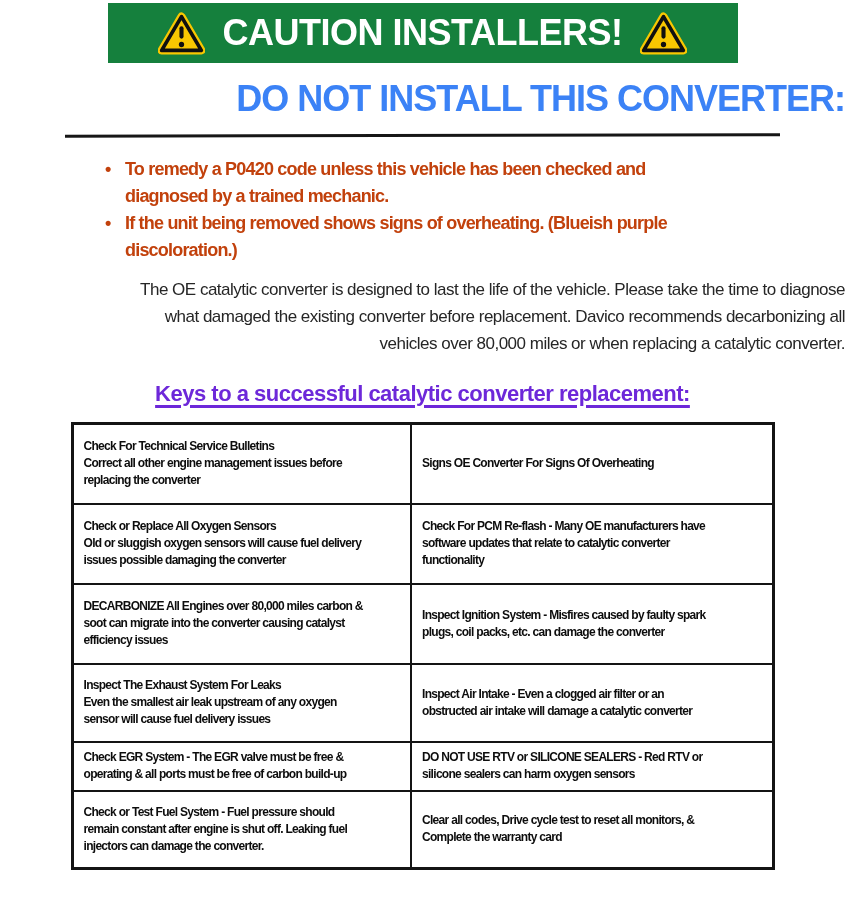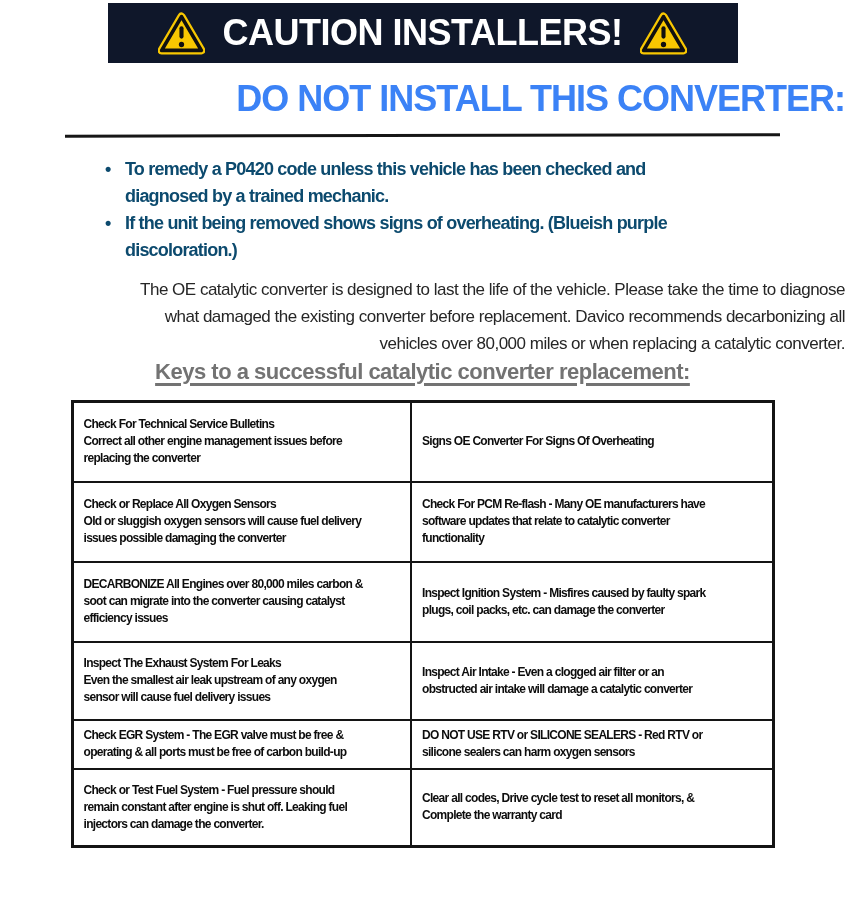--- a/index.html
+++ b/index.html
@@ -44,42 +44,42 @@
     width: 655px;
     margin: 19px auto 0;
   }
   ul.bullets li {
     position: relative;
     padding-left: 30px;
     font-weight: bold;
     font-size: 18px;
     letter-spacing: -0.8px;
     line-height: 27px;
-    color: #0c4a6e;
+    color: #c2410c;
   }
   ul.bullets li::before {
     content: "\2022";
     position: absolute;
     left: 10px; top: 0;
   }
   .intro {
     margin-top: 12px;
     text-align: right;
     font-size: 17px;
     letter-spacing: -0.5px;
     line-height: 27px;
     color: #262626;
   }
   h2.keys-heading {
-    margin-top: 2px;
+    margin-top: 24px;
     text-align: center;
     font-size: 22px;
     font-weight: bold;
     letter-spacing: -0.5px;
-    color: #737373;
+    color: #6d28d9;
     text-decoration: underline;
     text-decoration-thickness: 2.5px;
     text-underline-offset: 4px;
   }
   table.keys-table {
     width: 701px;
     margin: 15px auto 0;
     border-collapse: collapse;
     border: 3px solid #141414;
     table-layout: fixed;
@@ -98,21 +98,21 @@
   table.keys-table col.c-left  { width: 339px; }
   table.keys-table col.c-right { width: 362px; }
   table.keys-table tr { height: 80px; }
   table.keys-table tr:nth-child(4) { height: 78px; }
   table.keys-table tr:nth-child(5) { height: 49px; }
   table.keys-table tr:nth-child(6) { height: 78px; }
 </style>
 </head>
 <body>
 
-<div class="banner" style="background: #0f172a;">
+<div class="banner" style="background: #15803d;">
   <svg class="warn-icon" viewBox="0 0 64 58" width="47" height="43" aria-hidden="true">
     <path d="M32 6 L59 52 H5 Z" fill="none" stroke="#f8c701" stroke-width="11" stroke-linejoin="round"></path>
     <path d="M32 6 L59 52 H5 Z" fill="#f8c701" stroke="#101010" stroke-width="5" stroke-linejoin="round"></path>
     <rect x="29.2" y="19" width="5.6" height="17" rx="2.8" fill="#101010"></rect>
     <circle cx="32" cy="44" r="3.6" fill="#101010"></circle>
   </svg>
   <span class="banner-label">CAUTION INSTALLERS!</span>
   <svg class="warn-icon" viewBox="0 0 64 58" width="47" height="43" aria-hidden="true">
     <path d="M32 6 L59 52 H5 Z" fill="none" stroke="#f8c701" stroke-width="11" stroke-linejoin="round"></path>
     <path d="M32 6 L59 52 H5 Z" fill="#f8c701" stroke="#101010" stroke-width="5" stroke-linejoin="round"></path>

